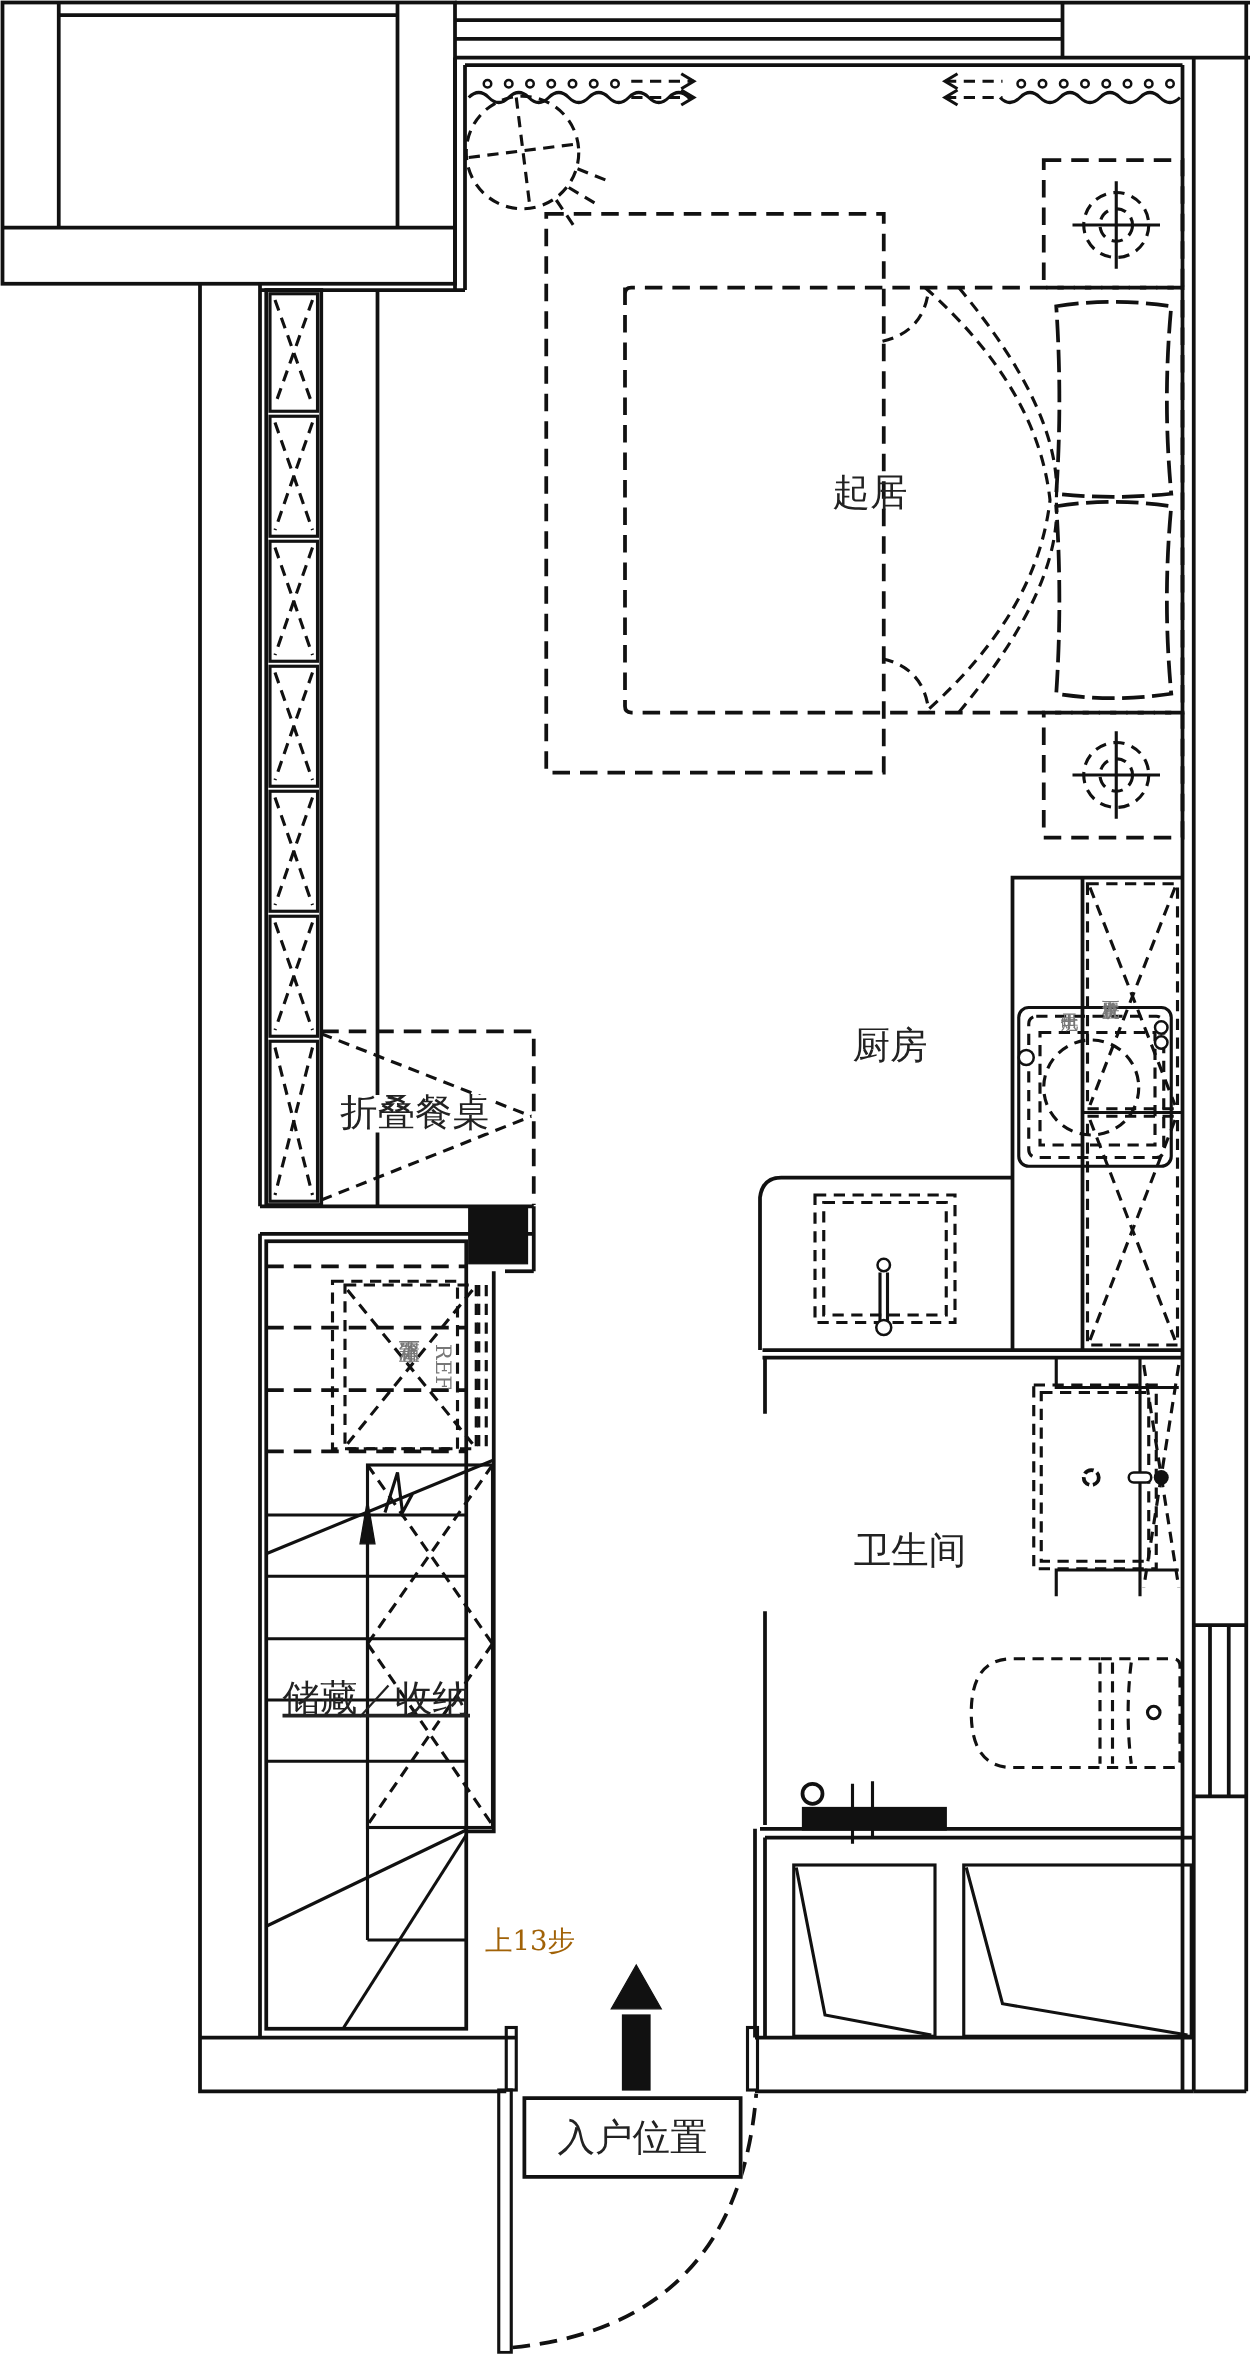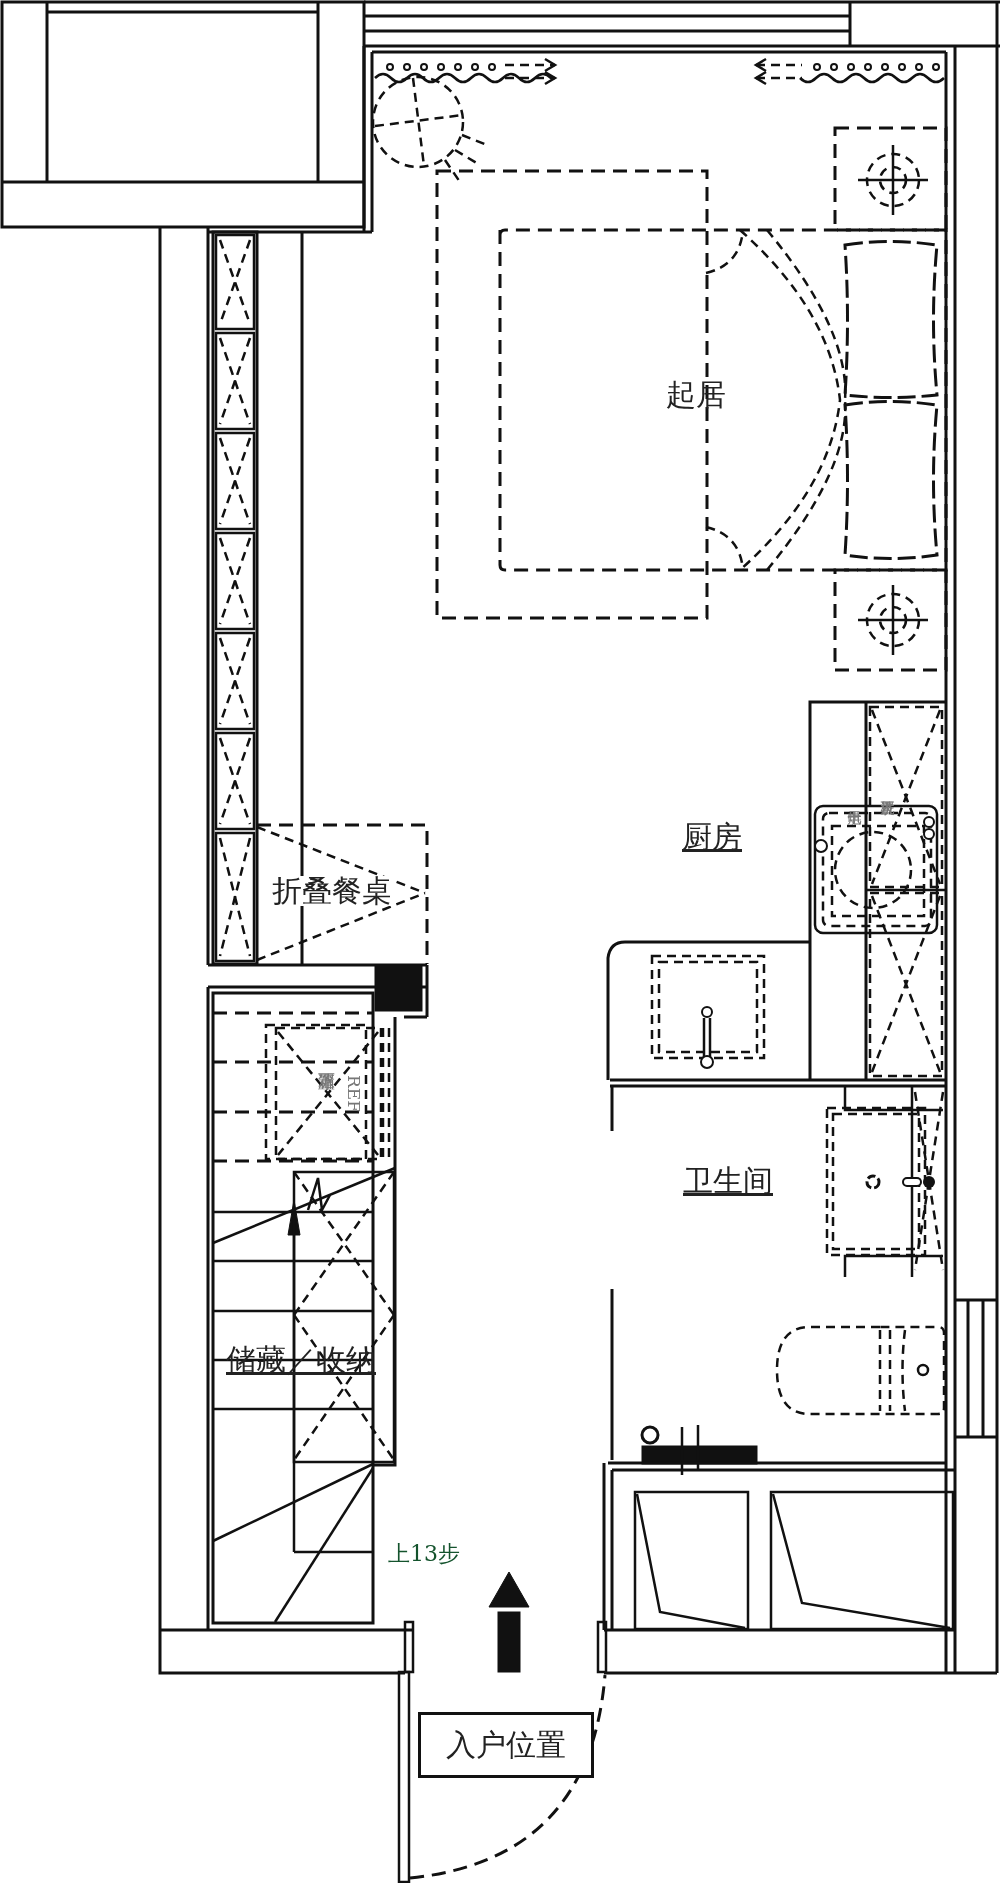--- a/index.html
+++ b/index.html
@@ -5,21 +5,21 @@
   html, body { margin: 0; padding: 0; background: #ffffff; }
   body { width: 1000px; height: 1883px; overflow: hidden; font-family: "DejaVu Sans", "Liberation Sans", sans-serif; }
   #plan { position: absolute; left: 0; top: 0; width: 1000px; height: 1883px; }
   .w { fill: none; stroke: #111; stroke-width: 3; }
   .w2 { fill: none; stroke: #111; stroke-width: 2.5; }
   .d { fill: none; stroke: #111; stroke-width: 3; stroke-dasharray: 14 8; }
   .ds { fill: none; stroke: #111; stroke-width: 2.5; stroke-dasharray: 9 6; }
   .blk { fill: #111; stroke: #111; }
   .lbl { position: absolute; color: #222; white-space: nowrap; line-height: 1; }
   .room { font-size: 30px; font-family: "DejaVu Sans", sans-serif; }
-  .small { font-size: 22px; font-family: "DejaVu Serif", serif; color: #14532d; }
+  .small { font-size: 22px; font-family: "DejaVu Serif", serif; color: #a16207; }
   .entry-box { position: absolute; border: 3px solid #111; background: #fff; display: flex; align-items: center; justify-content: center; font-size: 30px; color: #222; }
   .vtext { position: absolute; font-size: 17px; color: #777; writing-mode: vertical-rl; font-family: "DejaVu Serif", serif; line-height: 1; }
 </style>
 </head>
 <body>
 
 <svg id="plan" viewBox="0 0 1000 1883" xmlns="http://www.w3.org/2000/svg">
 
   <g>
     <rect class="w" x="2" y="2" width="362" height="225"></rect>
@@ -289,22 +289,22 @@
     <rect class="w2" x="405" y="1622" width="8" height="50"></rect>
     <rect class="w2" x="598" y="1622" width="8" height="50"></rect>
     <rect class="w2" x="399" y="1672" width="10" height="210"></rect>
     <path class="d" d="M410 1878 Q590 1860 605 1675"></path>
     <polygon class="blk" points="489,1573 529,1573 509,1608" transform="rotate(180 509 1590)"></polygon>
     <rect class="blk" x="498" y="1612" width="22" height="60"></rect>
   </g>
 </svg>
 
 <div class="lbl room" style="left:666px; top:380px;">起居</div>
-<div class="lbl room" style="left:682px; top:822px;text-decoration:underline;">厨房</div>
-<div class="lbl room" style="left:683px; top:1166px;text-decoration:underline;">卫生间</div>
+<div class="lbl room" style="left:682px; top:822px;">厨房</div>
+<div class="lbl room" style="left:683px; top:1226px;">卫生间</div>
 <div class="lbl room" style="left:272px; top:876px; background:#fff;">折叠餐桌</div>
 <div class="lbl room" style="left:226px; top:1345px;text-decoration:underline;">储藏／收纳</div>
 <div class="lbl small" style="left:388px; top:1543px;">上13步</div>
 <div class="vtext" style="left:318px; top:1060px;">下置冰箱</div>
 <div class="vtext" style="left:345px; top:1075px;">REF</div>
 <div class="vtext" style="left:848px; top:800px; font-size:14px;">电烘干</div>
 <div class="vtext" style="left:881px; top:790px; font-size:14px;">下置洗衣机</div>
-<div class="entry-box" style="left:418px; top:1677px; width:170px; height:60px;margin-top:35px;">入户位置</div>
+<div class="entry-box" style="left:418px; top:1677px; width:170px; height:60px;">入户位置</div>
 
 </body></html>

